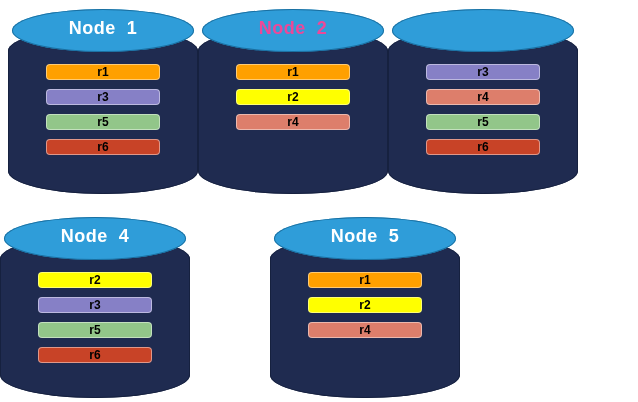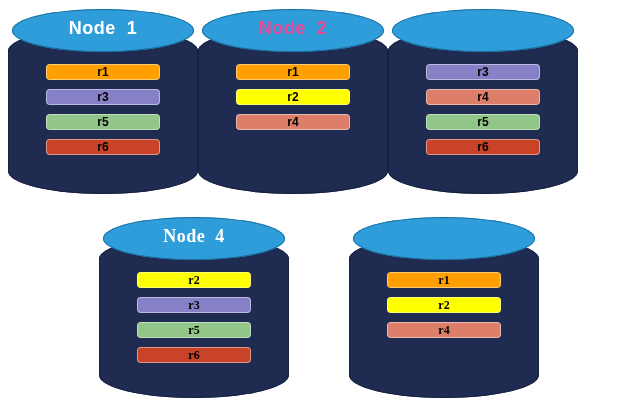--- a/index.html
+++ b/index.html
@@ -5,21 +5,21 @@
   html, body { margin: 0; padding: 0; }
   body {
     width: 638px;
     height: 402px;
     background: #FFFFFF;
     font-family: "Liberation Sans", sans-serif;
     overflow: hidden;
   }
   .row { display: flex; }
   .row-1 { padding: 6px 16px 0 8px; }
-  .row-2 { margin-top: 20px; justify-content: center; gap: 60px; font-family: Liberation Serif, serif; }
+  .row-2 { margin-top: 20px; justify-content: flex-start; gap: 80px; }
 
   .cylinder { position: relative; width: 190px; height: 188px; }
   .row-2 .cylinder { height: 184px; }
 
   .cyl-body {
     position: absolute;
     left: 0; right: 0; top: 22px; bottom: 0;
     background: #1F2B50;
     border-radius: 95px / 23px;
     box-shadow: 0 0 0 1px #16213F inset;
@@ -107,19 +107,20 @@
       <div class="bars">
         <div class="bar" style="background: rgb(255, 255, 0); color: rgb(0, 0, 0);">r2</div>
         <div class="bar" style="background: rgb(134, 128, 198); color: rgb(0, 0, 0);">r3</div>
         <div class="bar" style="background: rgb(146, 198, 137); color: rgb(0, 0, 0);">r5</div>
         <div class="bar" style="background: rgb(200, 67, 39); color: rgb(0, 0, 0);">r6</div>
       </div>
     </div>
     <div class="cylinder">
       <div class="cyl-body" style="background: rgb(31, 43, 80);"></div>
       <div class="cyl-top" style="background: rgb(47, 157, 217);"></div>
+      <div class="cyl-title" style="color: rgb(255, 255, 255);">Node  5</div>
       <div class="bars">
         <div class="bar" style="background: rgb(255, 160, 0); color: rgb(0, 0, 0);">r1</div>
         <div class="bar" style="background: rgb(255, 255, 0); color: rgb(0, 0, 0);">r2</div>
         <div class="bar" style="background: rgb(221, 126, 107); color: rgb(0, 0, 0);">r4</div>
       </div>
     </div>
   </div>
 
 </body></html>

